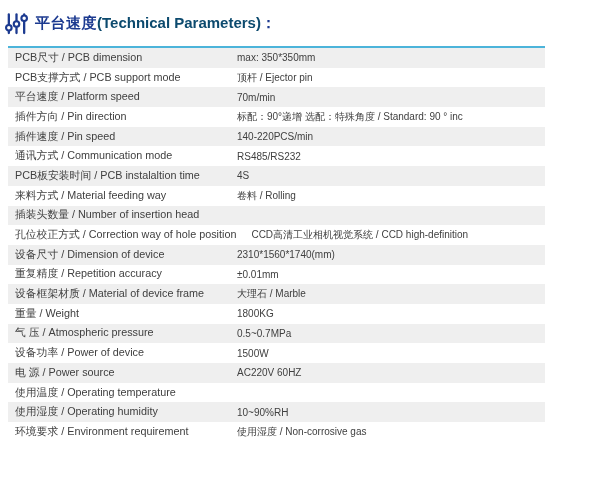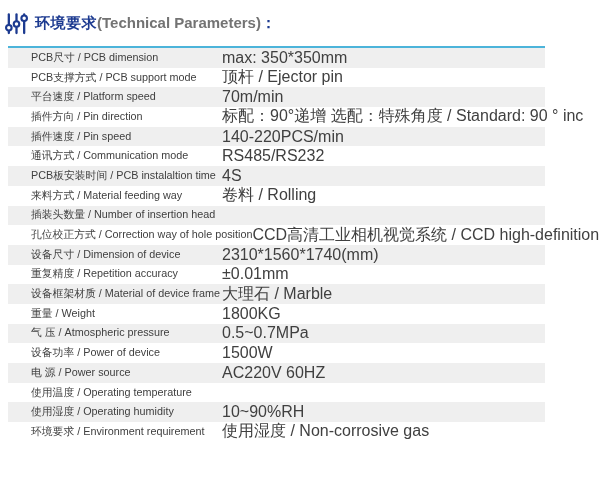--- a/index.html
+++ b/index.html
@@ -13,51 +13,52 @@
 
   
   .header {
     position: absolute; top: 10px; left: 5px;
     display: flex; align-items: center; gap: 7px;
     height: 26px;
   }
   .header .icon-wrap { width: 23px; height: 23px; display: inline-flex; }
   .title { font-size: 15px; font-weight: bold; white-space: nowrap; }
   .title .zh { color: #1c3a90; letter-spacing: 0.5px; }
-  .title .en { color: #737373; font-weight: bold; }
+  .title .en { color: #0c4a6e; font-weight: bold; }
   .title .colon { color: #1c3a90; }
 
   
   .spec-table {
     position: absolute;
     left: 8px; top: 46px;
     width: 537px;
     border-top: 2px solid #4cb4da;
   }
   .row {
     display: flex;
     height: 19.7px;
     align-items: center;
     background: #ffffff;
   }
   .row:nth-child(odd) { background: #efefef; }
   .cell-label {
     flex: 0 0 214px;
-    padding-left: 23px;
+    padding-left: 7px;
     font-size: 10.8px;
     color: #404040;
     white-space: nowrap;
     overflow: visible;
   }
   .cell-value {
     flex: 1;
-    font-size: 16px;
+    font-size: 10px;
     color: #404040;
     white-space: nowrap;
     overflow: visible;
+    margin-left: 15px;
   }
 </style>
 </head>
 <body>
 
 <div class="page">
 
   <div class="header">
     <span class="icon-wrap">
       <svg width="23" height="23" viewBox="0 0 24 24" aria-hidden="true">
@@ -67,21 +68,21 @@
           <line x1="20" y1="2.5" x2="20" y2="22"></line>
         </g>
         <g stroke="#1c3a90" stroke-width="2.2" fill="#ffffff">
           <circle cx="4" cy="16.5" r="2.9"></circle>
           <circle cx="12" cy="12.5" r="2.9"></circle>
           <circle cx="20" cy="6.5" r="2.9"></circle>
         </g>
       </svg>
     </span>
     <span class="title">
-      <span class="zh">环境要求</span><span class="en">(Technical Parameters)</span><span class="colon">：</span>
+      <span class="zh">平台速度</span><span class="en">(Technical Parameters)</span><span class="colon">：</span>
     </span>
   </div>
 
   <div class="spec-table">
 
       <div class="row">
         <div class="cell-label">PCB尺寸 / PCB dimension</div>
         <div class="cell-value">max: 350*350mm</div>
       </div>
 

